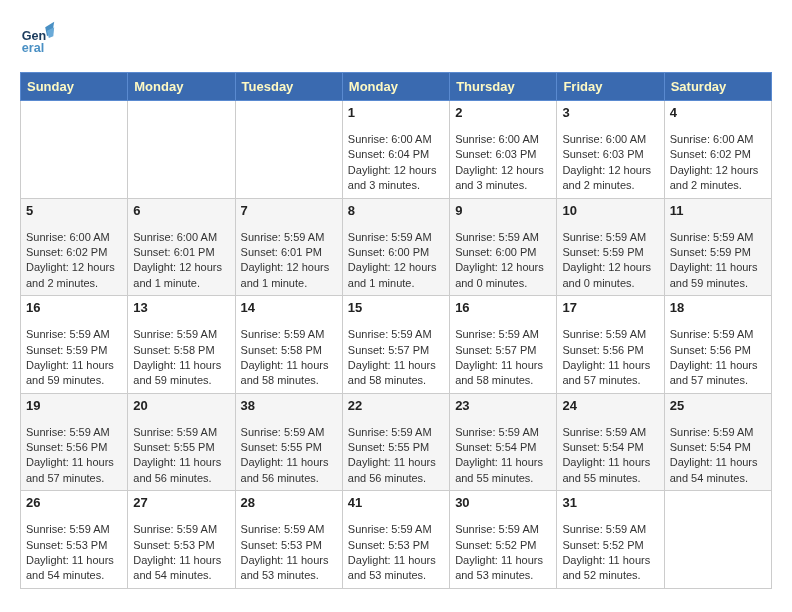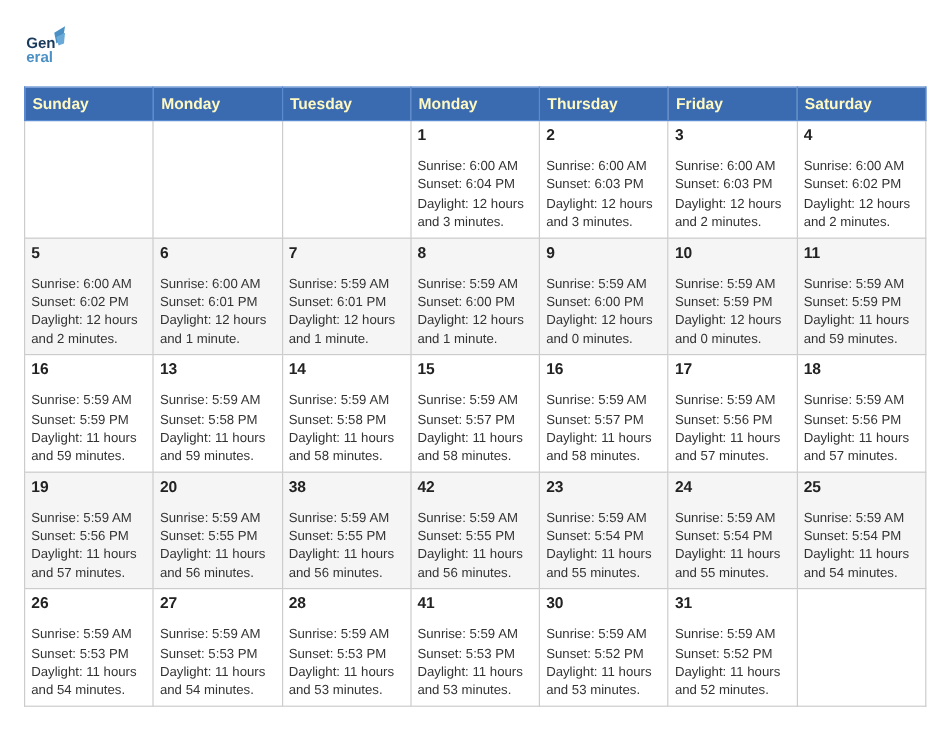--- a/index.html
+++ b/index.html
@@ -279,21 +279,21 @@
 and 56 minutes.</div>
         </td>
         <td>
           <div class="day-number">38</div>
           <div class="day-info" style="white-space: pre-line;">Sunrise: 5:59 AM
 Sunset: 5:55 PM
 Daylight: 11 hours
 and 56 minutes.</div>
         </td>
         <td>
-          <div class="day-number">42</div>
+          <div class="day-number">22</div>
           <div class="day-info" style="white-space: pre-line;">Sunrise: 5:59 AM
 Sunset: 5:55 PM
 Daylight: 11 hours
 and 56 minutes.</div>
         </td>
         <td>
           <div class="day-number">23</div>
           <div class="day-info" style="white-space: pre-line;">Sunrise: 5:59 AM
 Sunset: 5:54 PM
 Daylight: 11 hours

